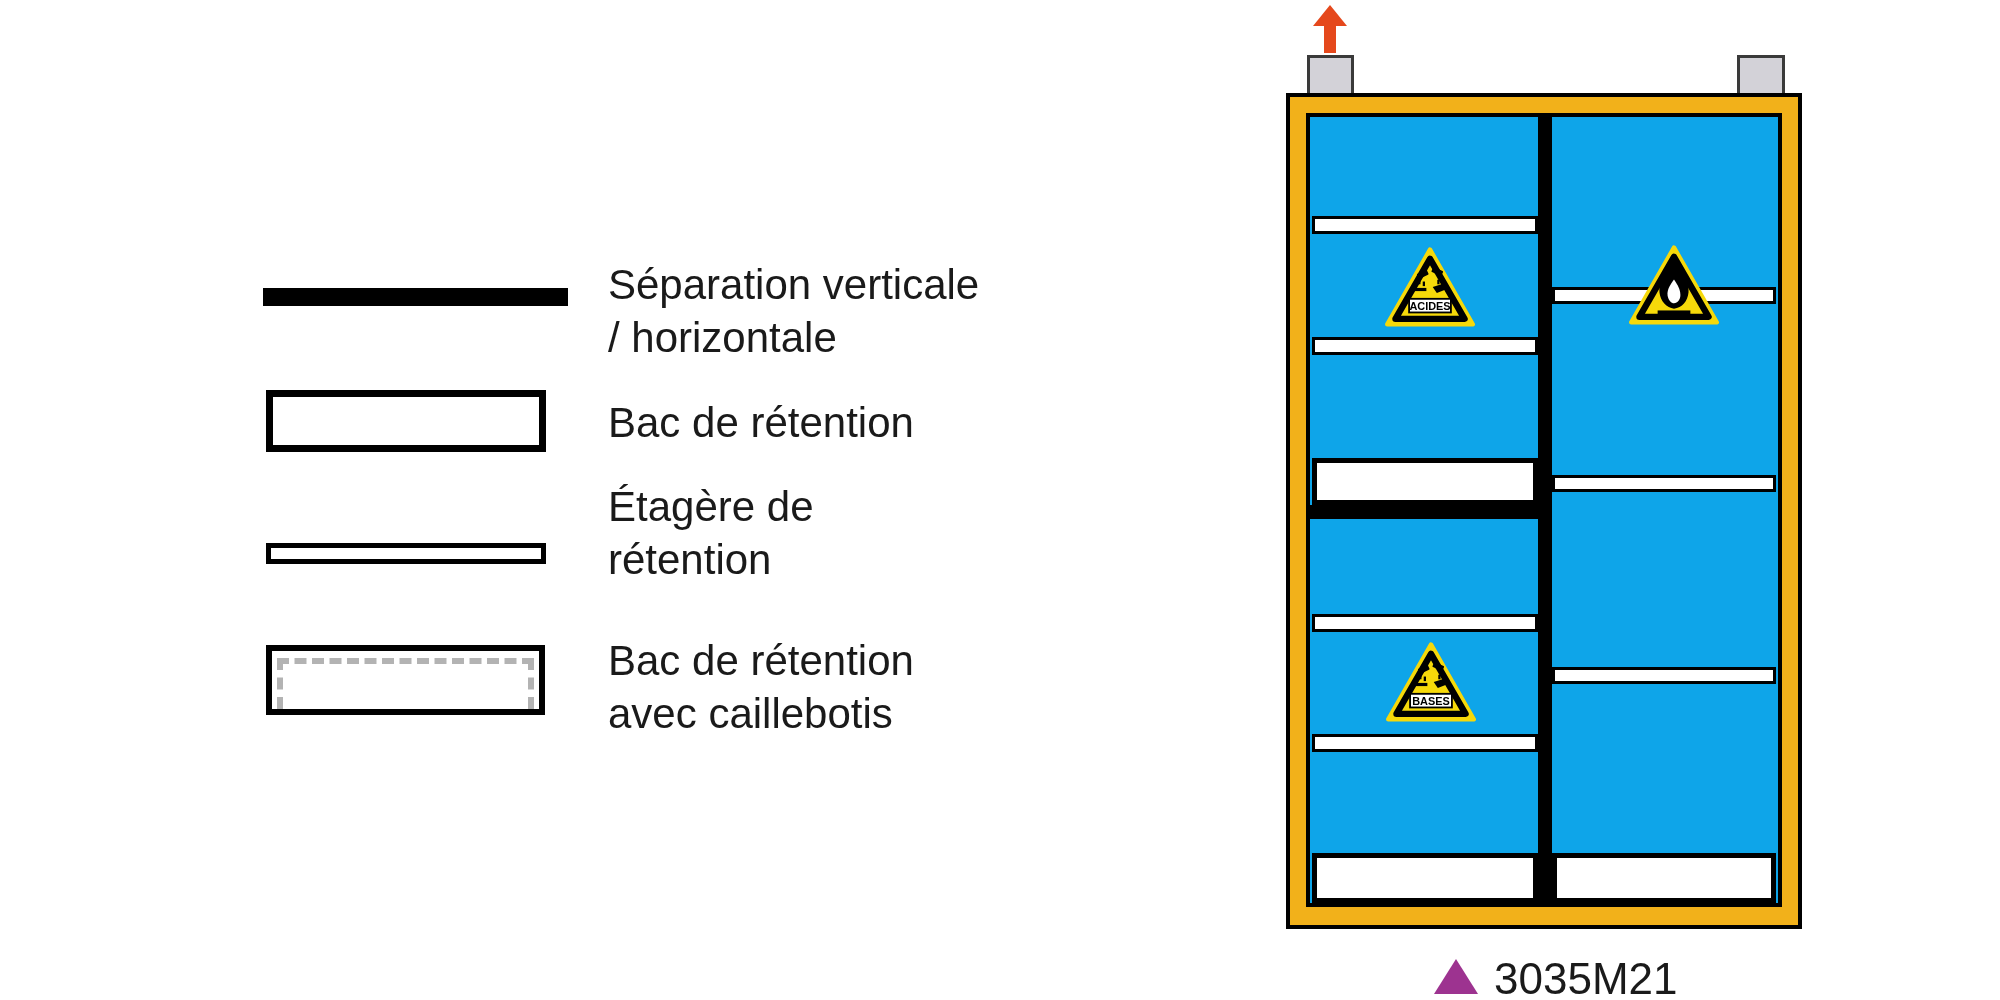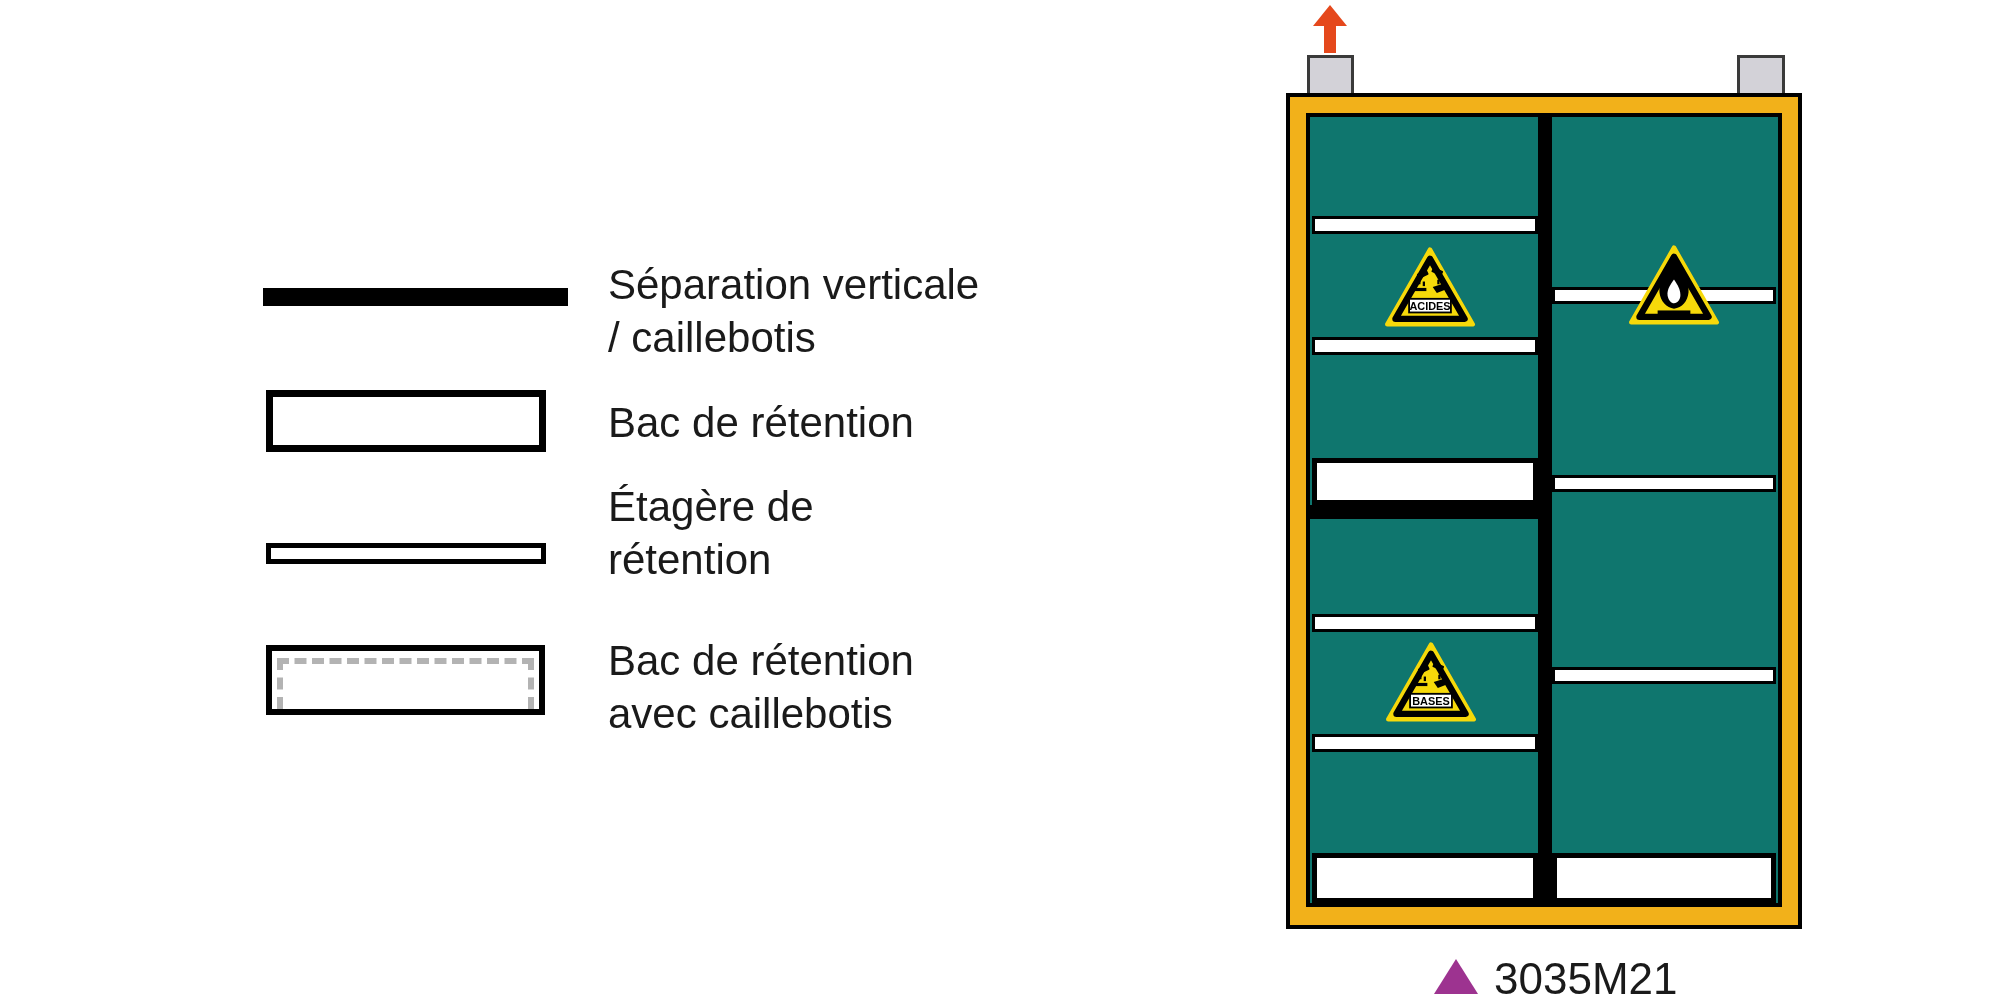--- a/index.html
+++ b/index.html
@@ -24,21 +24,21 @@
     position:absolute;left:5px;right:5px;top:7px;bottom:0;
     border-top:6px dashed #b3b3b3;
     border-left:6px dashed #b3b3b3;
     border-right:6px dashed #b3b3b3;
     border-bottom:none;
   }
 
   
   .frame-black{background:#000;}
   .yellow{background:#F2B11A;}
-  .interior{background:#0f766e;}
+  .interior{background:#0ea5e9;}
   .vent{background:#D3D2D8;border:3px solid #3a3a3a;}
   .v-sep{background:#000;}
   .h-sep{background:#000;}
   .shelf{background:#fff;border:3px solid #000;}
   .bac-blanc{background:#fff;border:5px solid #000;}
 
   
   .model-triangle{
     width:0;height:0;
     border-left:22px solid transparent;
@@ -47,21 +47,21 @@
   }
   .model-code{font-size:44px;color:#1a1a1a;}
 </style>
 </head>
 <body>
 
 <div>
 
   <div class="abs swatch-separation" style="left:263px;top:288px;width:305px;height:18px;"></div>
   <div class="abs legend-label" style="left:608px;top:258px;width:470px;">Séparation verticale
-/ caillebotis</div>
+/ horizontale</div>
 
   <div class="abs swatch-bac" style="left:266px;top:390px;width:280px;height:62px;"></div>
   <div class="abs legend-label" style="left:608px;top:396px;width:470px;">Bac de rétention</div>
 
   <div class="abs swatch-etagere" style="left:266px;top:543px;width:280px;height:21px;"></div>
   <div class="abs legend-label" style="left:608px;top:480px;width:470px;">Étagère de
 rétention</div>
 
   <div class="abs swatch-caillebotis" style="left:266px;top:645px;width:279px;height:70px;">
     <div class="caillebotis-dashes"></div>

